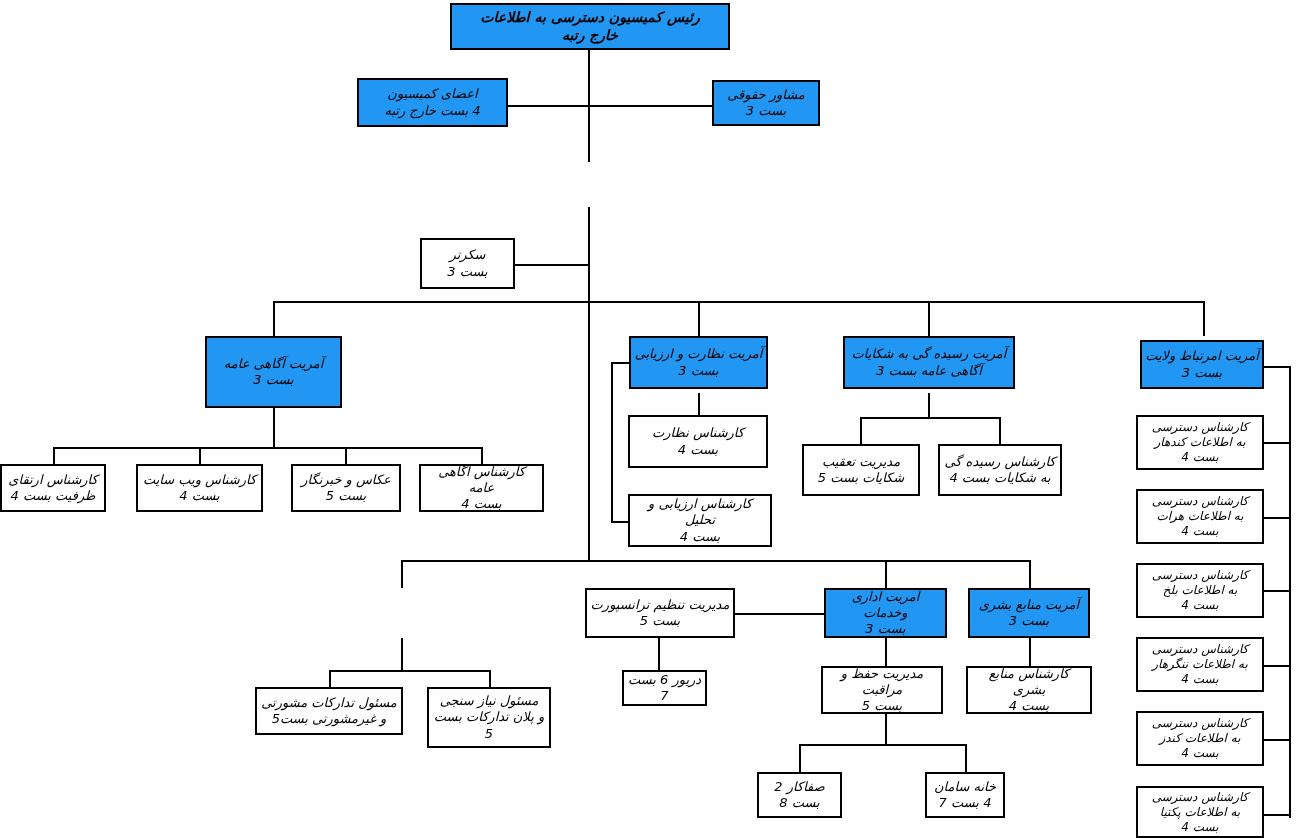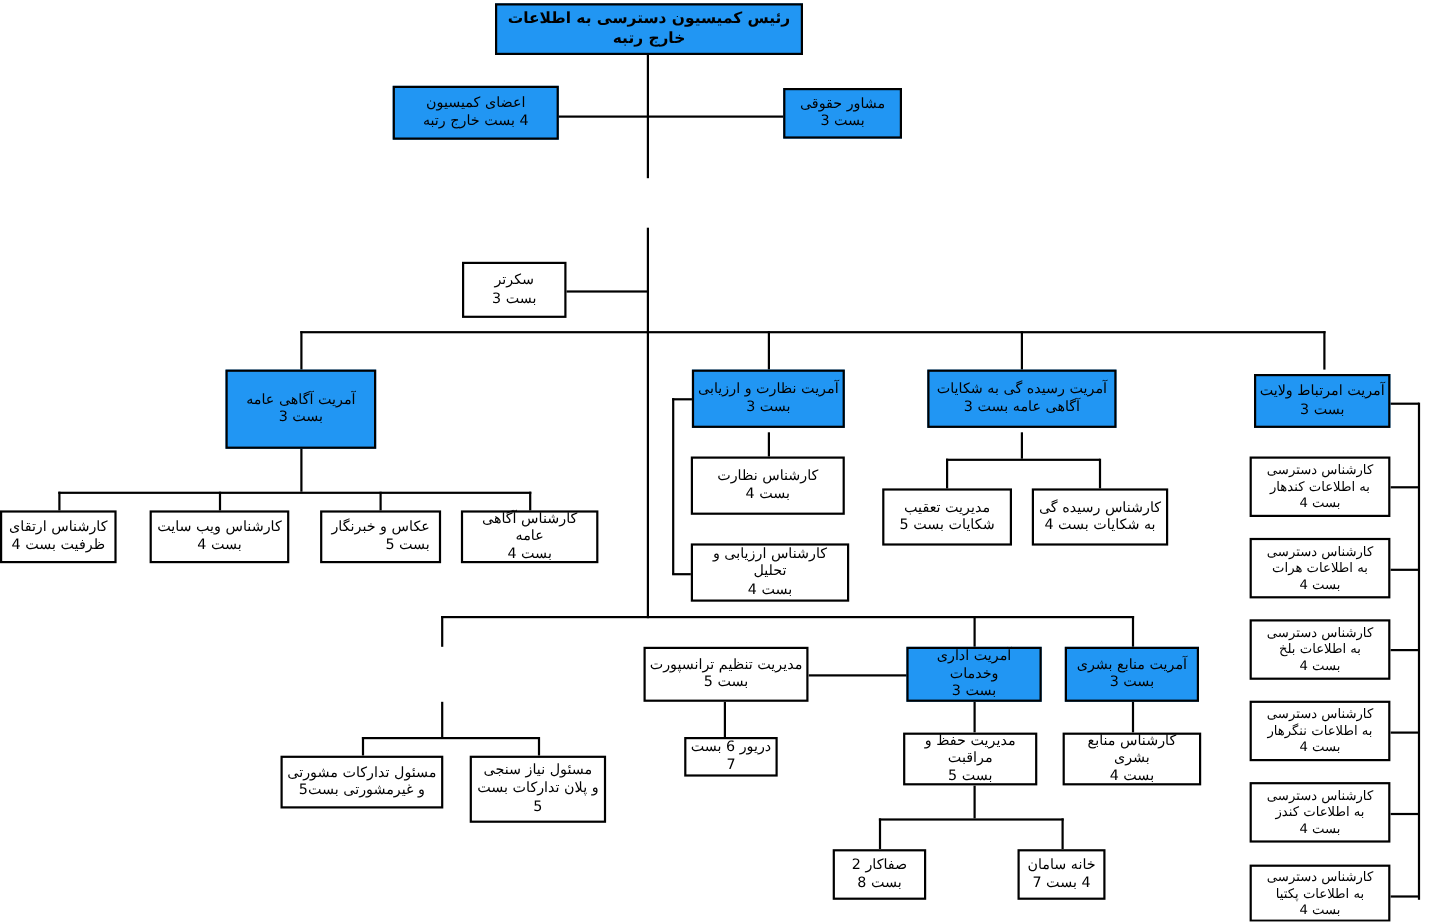--- a/index.html
+++ b/index.html
@@ -16,20 +16,21 @@
     display:flex;
     align-items:center;
     justify-content:center;
     text-align:center;
     direction:rtl;
     line-height:1.25;
     font-size:13px;
     padding:7px 3px;
     white-space:pre-line;
     z-index:3;
+    font-style:italic;
   }
   .node.blue{background:#2196F3;}
   .node.bold{font-weight:bold;}
   .node.f12{font-size:12px;}
   .node.f13{font-size:13px;}
   .node.f14{font-size:14px;}
 
   .ln{position:absolute;background:#000000;z-index:1;}
   .ln.h{height:2px;}
   .ln.v{width:2px;}
@@ -127,21 +128,21 @@
 
   <div class="node blue f13" style="left:1140px;top:340px;width:124px;height:49px;">آمریت امرتباط ولایت
 بست 3</div>
 
   <div class="node f13" style="left:0px;top:464px;width:106px;height:48px;">کارشناس ارتقای
 ظرفیت بست 4</div>
 
   <div class="node f13" style="left:136px;top:464px;width:127px;height:48px;">کارشناس ویب سایت
 بست 4</div>
 
-  <div class="node f13" style="left:291px;top:464px;width:110px;height:48px;text-align:right;">عکاس و خبرنگار
+  <div class="node f13" style="left:291px;top:464px;width:110px;height:48px;">عکاس و خبرنگار
 بست 5</div>
 
   <div class="node f13" style="left:419px;top:464px;width:125px;height:48px;">کارشناس آگاهی عامه
 بست 4</div>
 
   <div class="node f13" style="left:628px;top:415px;width:140px;height:53px;">کارشناس نظارت
 بست 4</div>
 
   <div class="node f13" style="left:628px;top:494px;width:144px;height:53px;">کارشناس ارزیابی و تحلیل
 بست 4</div>

